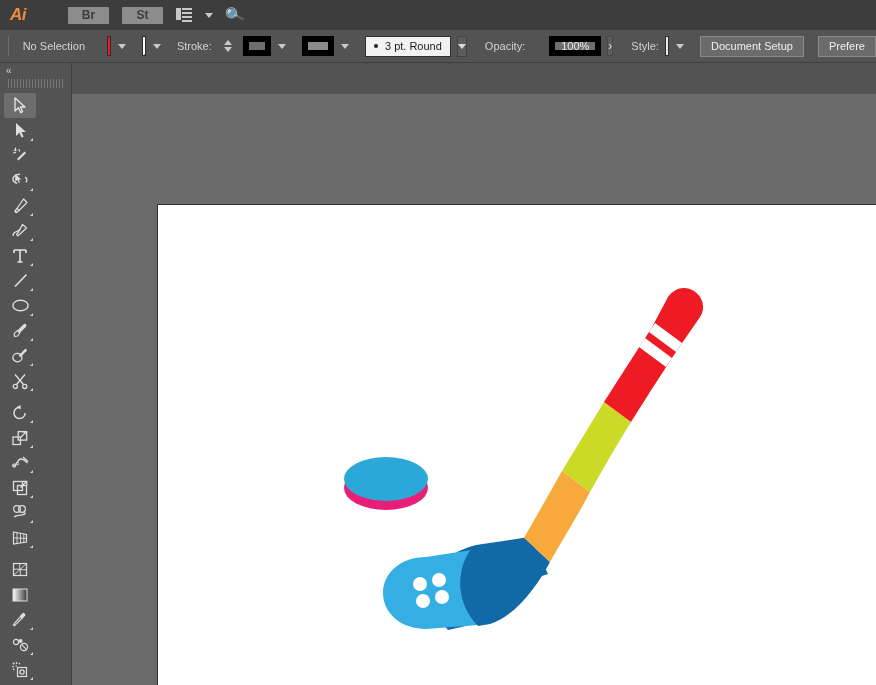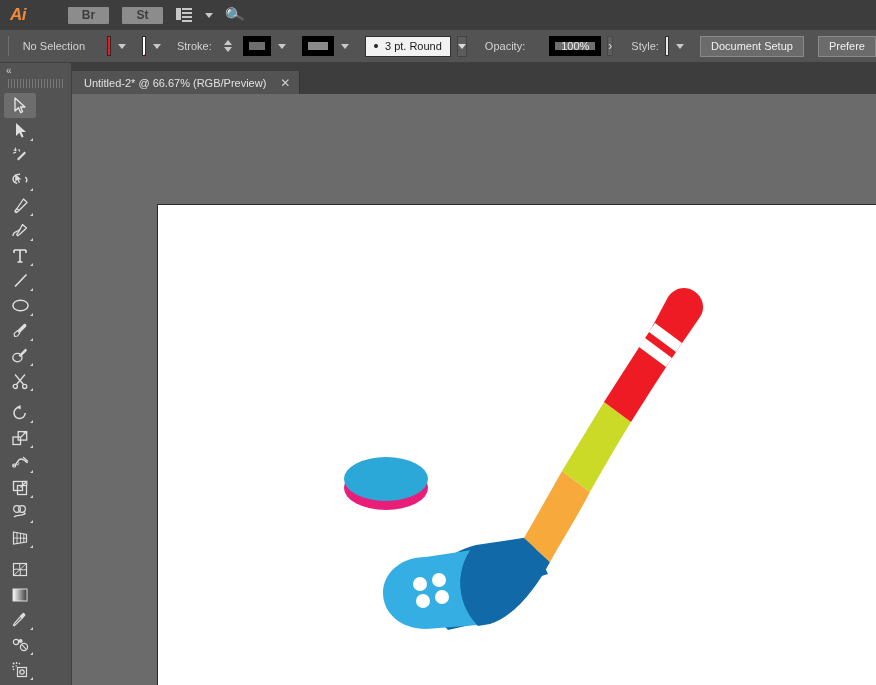--- a/index.html
+++ b/index.html
@@ -211,26 +211,20 @@
     <div class="arrow-btn" style="margin-right:12px">›</div>
 
     <div class="cb-label" style="margin-right:0">Style:</div>
     <div class="style-swatch"></div>
     <div class="mini-chev"></div>
 
     <div class="btn">Document Setup</div>
     <div class="btn" style="margin-left:8px">Prefere</div>
   </div>
 
-  <div class="tabbar">
-    <div class="doctab">
-      <span>Untitled-2* @ 66.67% (RGB/Preview)</span>
-      <span class="tab-close">✕</span>
-    </div>
-  </div>
 
   <div class="toolbar">
     <div class="tb-head">
       <span class="dbl-chev">«</span>
     </div>
     <div class="tb-grip"></div>
 
     <div class="tb-grid">
 
       <div class="tool active">

